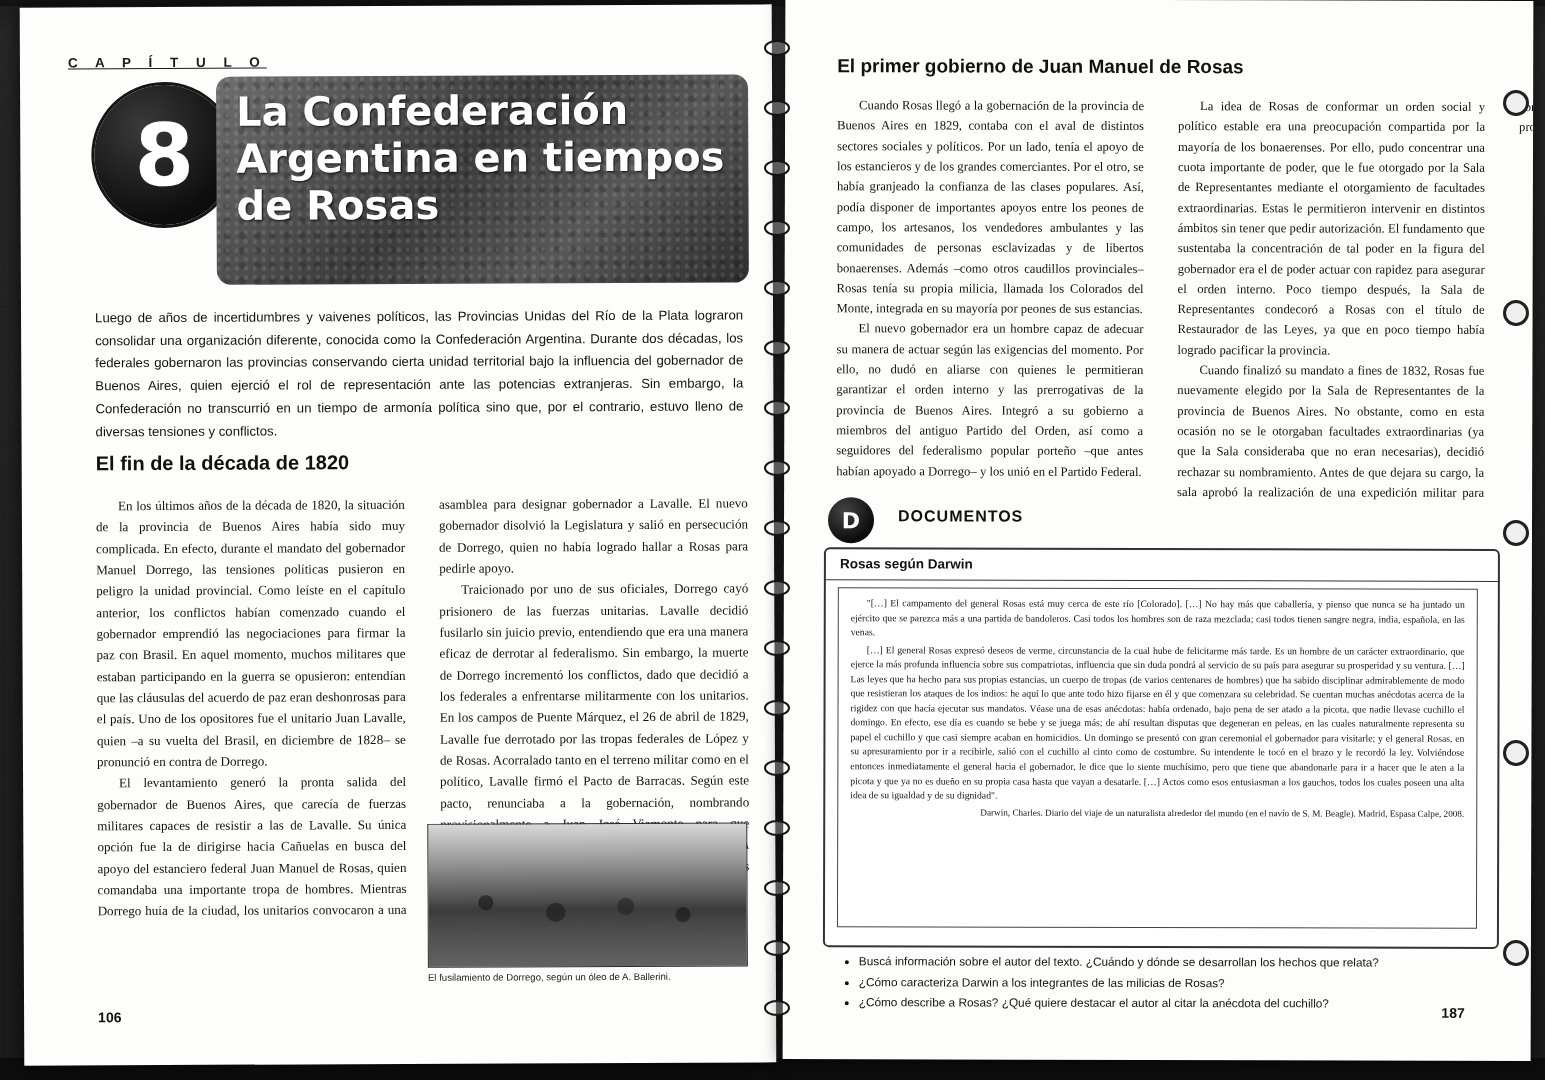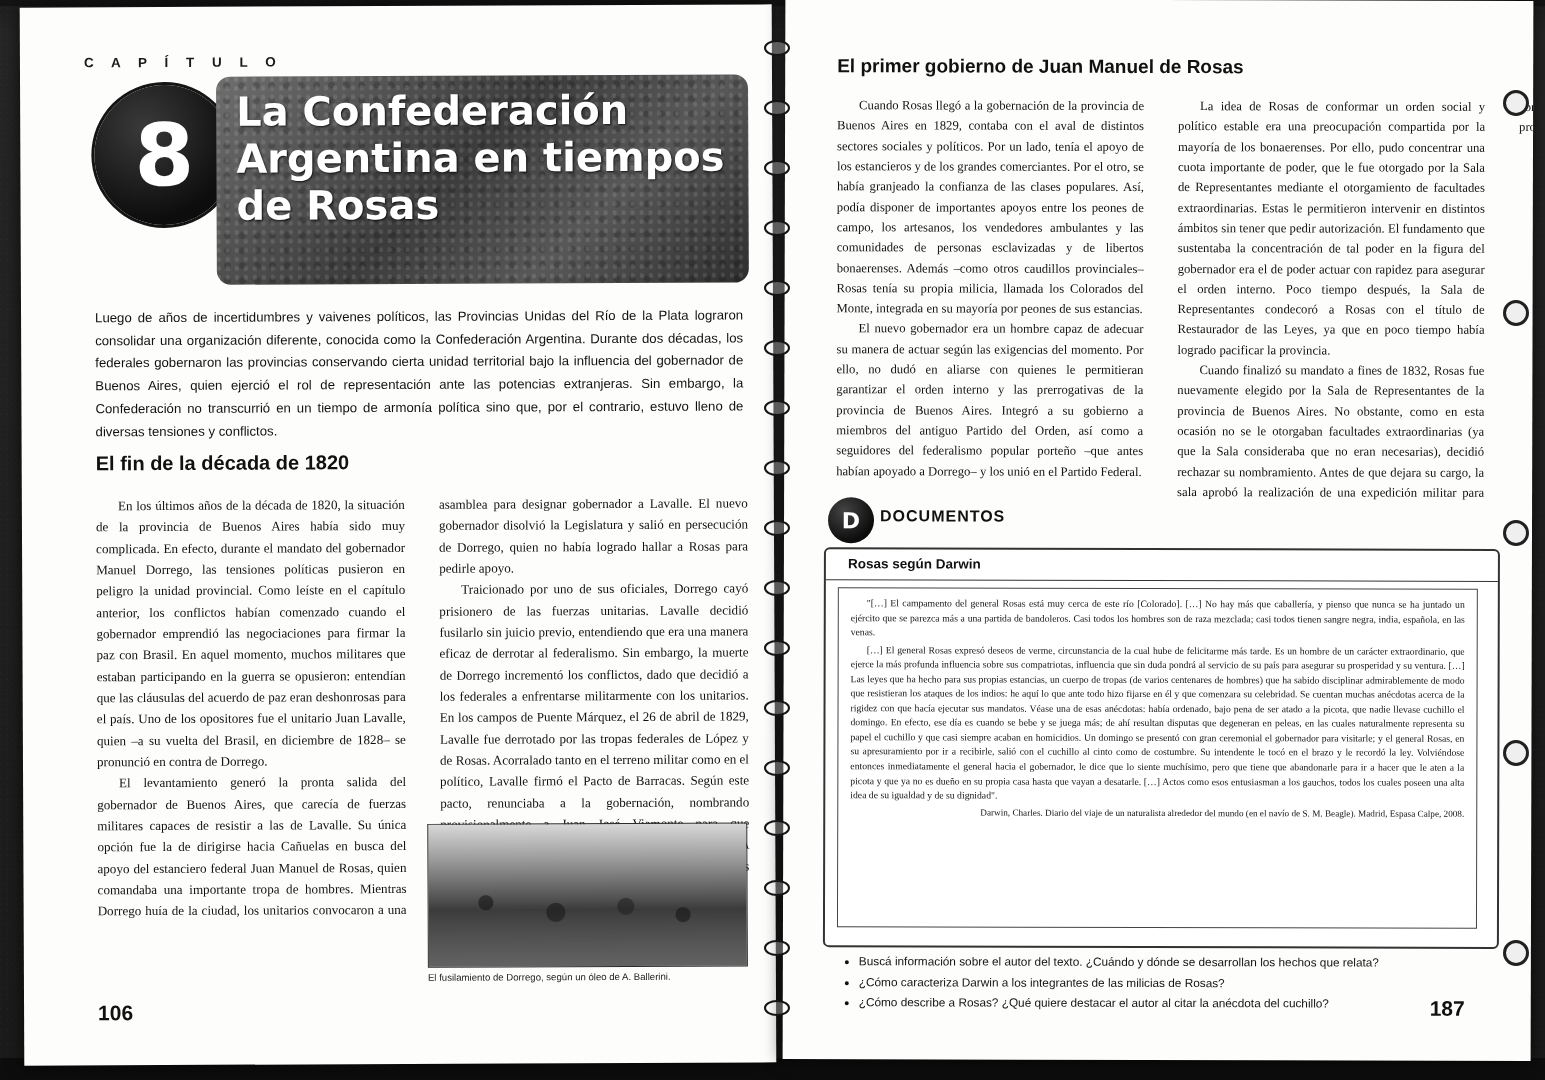--- a/index.html
+++ b/index.html
@@ -25,21 +25,21 @@
   .page-inner{position:absolute;inset:0;overflow:hidden;color:#111;}
 
   
   .grain{position:absolute;inset:0;pointer-events:none;opacity:.12;
      background-image:radial-gradient(circle at 3px 4px,#000 0 .6px,transparent .7px),
                       radial-gradient(circle at 9px 11px,#000 0 .5px,transparent .6px);
      background-size:13px 15px,17px 19px;}
 
   
   .chapter-head{position:absolute;left:0;top:0;width:100%;height:290px;}
-  .chap-word{position:absolute;left:64px;top:48px;font-size:13.5px;letter-spacing:7px;color:#1a1a1a;font-weight:600;}
+  .chap-word{position:absolute;left:48px;top:48px;font-size:13.5px;letter-spacing:7px;color:#1a1a1a;font-weight:600;text-decoration:underline;}
   .chap-circle{position:absolute;left:74px;top:78px;width:140px;height:140px;border-radius:50%;
       background:radial-gradient(circle at 35% 30%,#3a3a3a,#0d0d0d 70%);
       box-shadow:0 0 0 3px #151515;}
   .chap-num{position:absolute;left:0;top:0;width:140px;height:140px;display:flex;align-items:center;justify-content:center;
       color:#fff;font-size:86px;font-weight:700;font-family:"DejaVu Sans",sans-serif;}
   .title-box{position:absolute;left:196px;top:70px;width:532px;height:208px;
       background:linear-gradient(135deg,#6e6e6e,#3c3c3c 45%,#585858 70%,#2e2e2e);
       border-radius:14px;overflow:hidden;}
   .title-box:after{content:"";position:absolute;inset:0;opacity:.45;
       background-image:radial-gradient(circle at 20% 30%,rgba(255,255,255,.25) 0 2px,transparent 3px),
@@ -62,38 +62,38 @@
       background:linear-gradient(180deg,#d8d8d8,#9a9a9a 25%,#3d3d3d 60%,#7a7a7a);
       overflow:hidden;border:1px solid #2a2a2a;}
   .photo:after{content:"";position:absolute;inset:0;opacity:.55;
       background-image:radial-gradient(circle at 18% 55%,#111 0 7px,transparent 8px),
                        radial-gradient(circle at 40% 62%,#151515 0 9px,transparent 10px),
                        radial-gradient(circle at 62% 58%,#202020 0 8px,transparent 9px),
                        radial-gradient(circle at 80% 64%,#111 0 7px,transparent 8px),
                        linear-gradient(0deg,rgba(0,0,0,.35),transparent 45%);}
   .photo-cap{position:absolute;left:404px;top:966px;width:330px;font-size:9.6px;color:#222;font-family:"Liberation Sans",sans-serif;}
 
-  .folio{position:absolute;bottom:40px;font-size:21px;font-weight:700;color:#111;font-family:"Liberation Sans",sans-serif;}
+  .folio{position:absolute;bottom:40px;font-size:14px;font-weight:700;color:#111;font-family:"Liberation Sans",sans-serif;}
   .folio-left{left:74px;}
   .folio-right{right:66px;}
 
   
   .sec-title-right{position:absolute;left:52px;top:56px;font-size:19px;font-weight:600;}
   .rcols{position:absolute;left:52px;top:96px;width:648px;height:420px;column-count:2;column-gap:34px;}
   .rcols p{margin:0;text-indent:22px;font-size:12.7px;line-height:1.6;text-align:justify;font-family:"Liberation Serif",serif;}
 
   .doc-tab{position:absolute;left:44px;top:498px;width:250px;height:46px;}
   .doc-circle{position:absolute;left:0;top:0;width:46px;height:46px;border-radius:50%;
       background:radial-gradient(circle at 35% 30%,#444,#0c0c0c 70%);display:flex;align-items:center;justify-content:center;
       color:#fff;font-size:22px;font-weight:700;font-family:"DejaVu Sans",sans-serif;}
-  .doc-label{position:absolute;left:52px;top:10px;font-size:16px;font-weight:700;letter-spacing:1px;color:#111;}
+  .doc-label{position:absolute;left:70px;top:10px;font-size:16px;font-weight:700;letter-spacing:1px;color:#111;}
 
   .doc-panel{position:absolute;left:40px;top:548px;width:672px;height:396px;border:2px solid #333;border-radius:6px;background:#fff;}
   .doc-head{position:absolute;left:0;top:0;width:100%;height:30px;border-bottom:1.5px solid #333;}
-  .doc-head span{position:absolute;left:14px;top:7px;font-size:13.5px;font-weight:700;margin-left:8px;}
+  .doc-head span{position:absolute;left:14px;top:7px;font-size:13.5px;font-weight:700;}
   .quote-box{position:absolute;left:12px;top:38px;width:640px;height:340px;border:1px solid #444;padding:8px 12px;box-sizing:border-box;}
   .quote-box p{margin:0 0 3px 0;font-size:9.7px;line-height:1.5;text-align:justify;font-family:"Liberation Serif",serif;text-indent:16px;}
   .source{font-size:9.2px;text-align:right;margin-top:4px;font-family:"Liberation Serif",serif;}
 
   .bullets{position:absolute;left:58px;top:952px;width:650px;}
   .bullets li{font-size:11.8px;line-height:1.75;font-family:"Liberation Sans",sans-serif;}
   .bullets ul{margin:0;padding-left:18px;}
 
   
   .spiral{position:absolute;left:762px;top:0;width:26px;height:1080px;}

